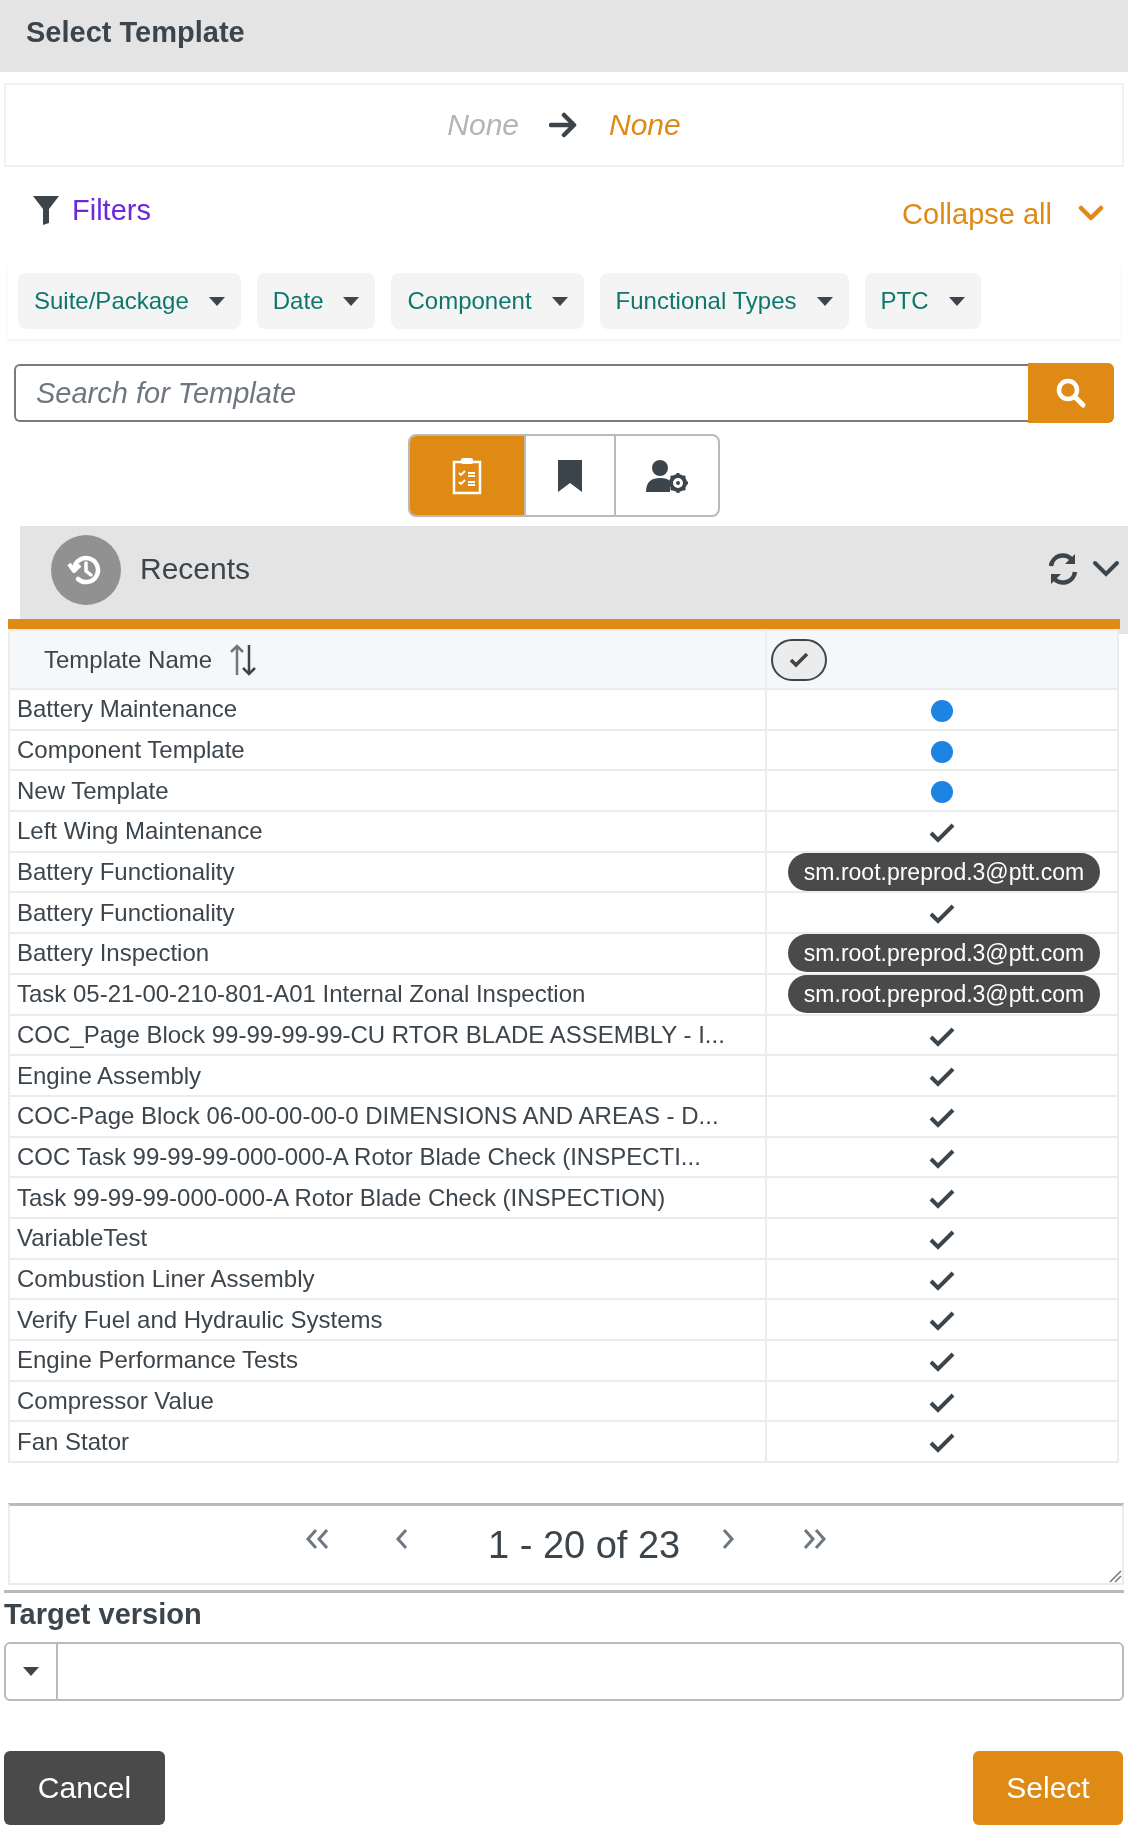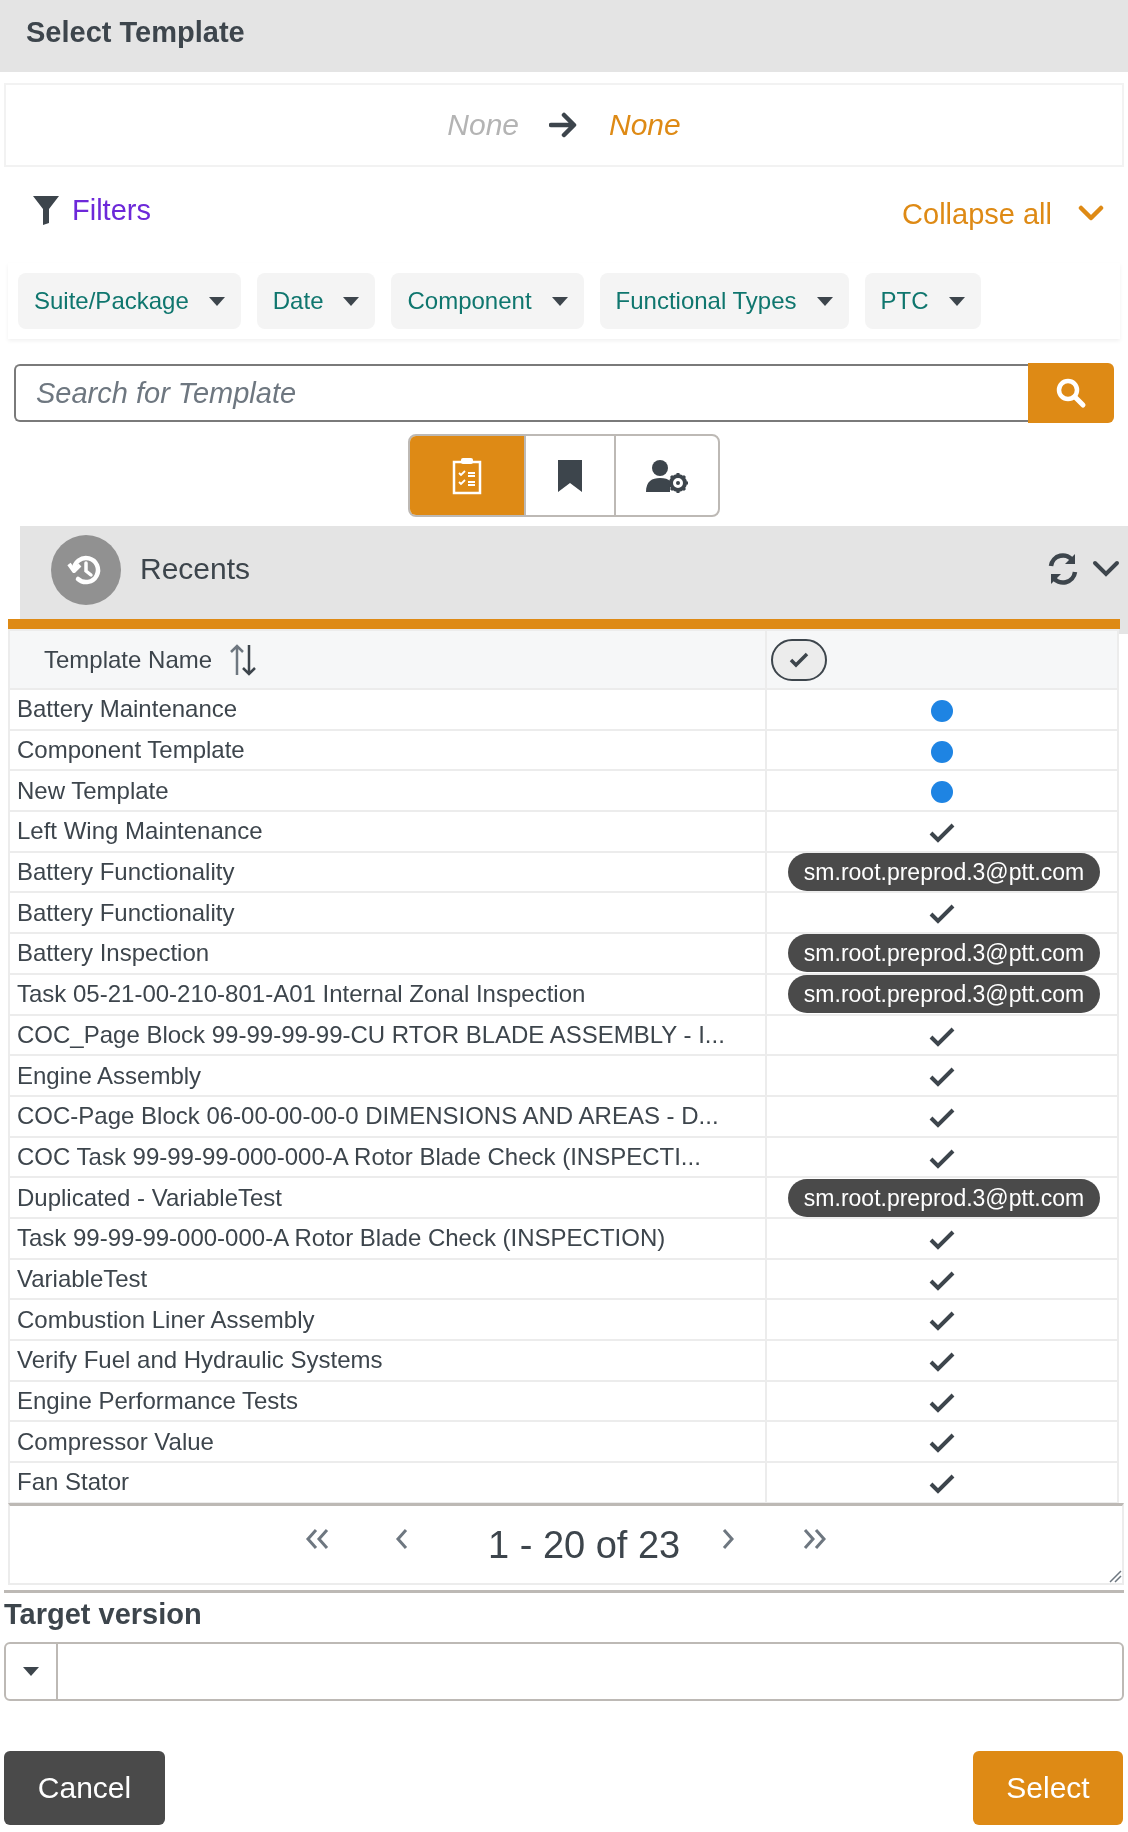--- a/index.html
+++ b/index.html
@@ -251,24 +251,20 @@
           <td class="name">COC-Page Block 06-00-00-00-0 DIMENSIONS AND AREAS - D...</td>
           <td class="status"><svg class="check-mark" width="26" height="20" viewBox="0 0 26 20">
               <path d="M2 10 L9 17 L24 2" stroke="#3d454c" stroke-width="4" fill="none"></path>
             </svg></td>
         </tr>
         <tr>
           <td class="name">COC Task 99-99-99-000-000-A Rotor Blade Check (INSPECTI...</td>
           <td class="status"><svg class="check-mark" width="26" height="20" viewBox="0 0 26 20">
               <path d="M2 10 L9 17 L24 2" stroke="#3d454c" stroke-width="4" fill="none"></path>
             </svg></td>
-        </tr>
-        <tr>
-          <td class="name">Duplicated - VariableTest</td>
-          <td class="status"><span class="user-pill">sm.root.preprod.3@ptt.com</span></td>
         </tr>
         <tr>
           <td class="name">Task 99-99-99-000-000-A Rotor Blade Check (INSPECTION)</td>
           <td class="status"><svg class="check-mark" width="26" height="20" viewBox="0 0 26 20">
               <path d="M2 10 L9 17 L24 2" stroke="#3d454c" stroke-width="4" fill="none"></path>
             </svg></td>
         </tr>
         <tr>
           <td class="name">VariableTest</td>
           <td class="status"><svg class="check-mark" width="26" height="20" viewBox="0 0 26 20">

